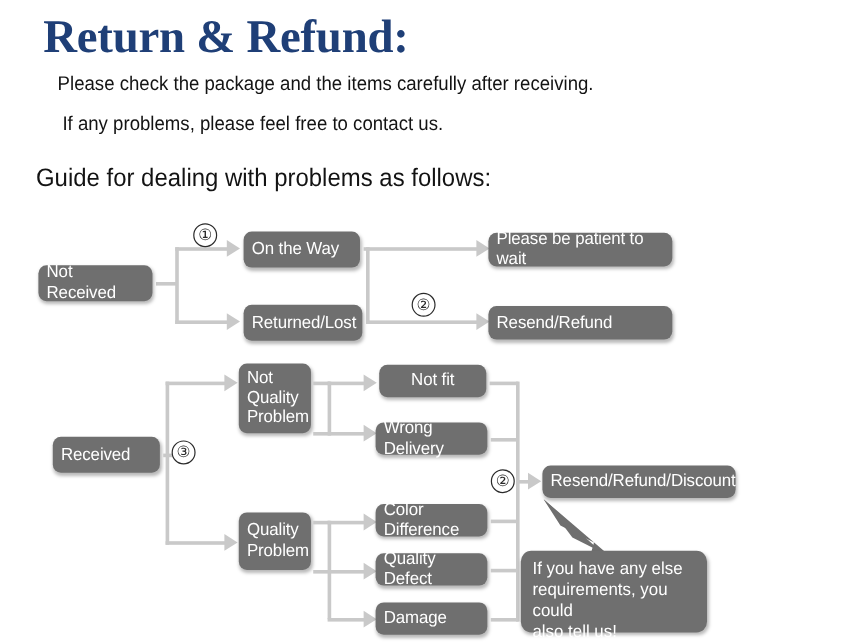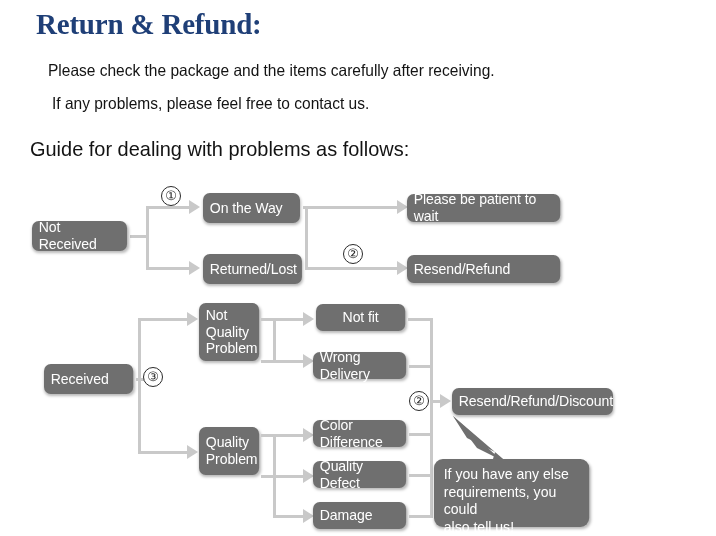--- a/index.html
+++ b/index.html
@@ -11,21 +11,21 @@
     position:relative;
   }
   #root{position:relative;width:716px;height:536px;}
 
   
   .title{
     position:absolute;
     left:36px; top:8px;
     font-family:"Liberation Serif", serif;
     font-weight:bold;
-    font-size:29px;
+    font-size:39px;
     letter-spacing:-0.2px;
     color:#1f3f77;
     white-space:nowrap;
   }
   .sub1{
     position:absolute;
     left:48px; top:61px;
     font-size:16.5px;
     color:#131313;
     white-space:nowrap;

